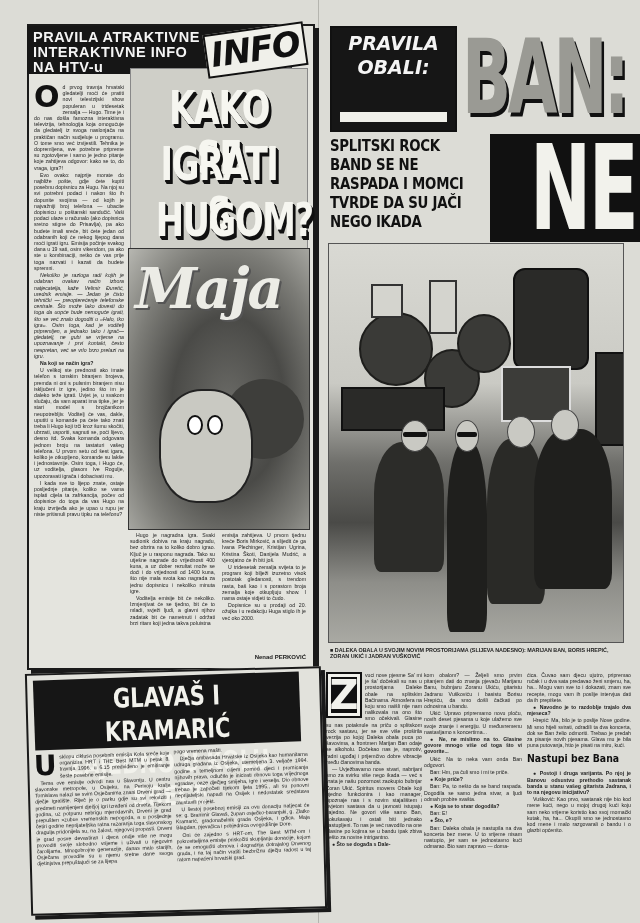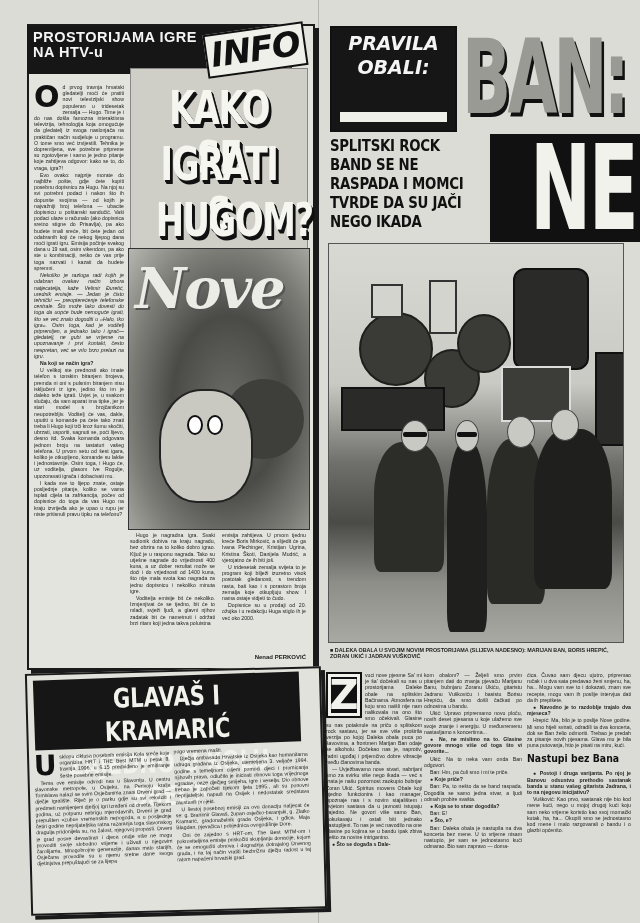--- a/index.html
+++ b/index.html
@@ -41,21 +41,22 @@
   .subhed{font-family:"DejaVu Sans",sans-serif;font-weight:bold;font-size:11px;line-height:14px;color:#111;margin:4px 0;transform:scaleX(0.85);transform-origin:left;white-space:nowrap;}
   .fold{left:318px;top:0;width:1px;height:923px;background:#b5b5af;}
 </style>
 </head>
 <body>
 
 <div class="abs fold"></div>
 
 <div class="abs" id="info-box"></div>
 <div class="abs" id="info-kicker">
-  <div>PROSTORIJAMA IGRE</div>
+  <div>PRAVILA ATRAKTIVNE</div>
+  <div>INTERAKTIVNE INFO</div>
   <div>NA HTV-u</div>
 </div>
 <div class="abs" id="info-headline">
   <div class="hl" style="top:14px">KAKO SE</div>
   <div class="hl" style="top:70px">IGRATI S</div>
   <div class="hl" style="top:126px">HUGOM?</div>
 </div>
 <div class="abs" id="info-tag">INFO</div>
 
 <div class="abs col-text" style="left:34px;top:84px;width:90px;height:570px;overflow:hidden;">
@@ -63,21 +64,21 @@
   <p style="text-indent:0">d prvog travnja hrvatski gledatelji moći će pratiti novi televizijski show populeran u tridesetak zemalja — Hugo. Time je i do nas došla famozna interaktivna televizija, tehnologija koja omogućuje da gledatelj iz svoga naslonjača na praktičan način sudjeluje u programu. O tome smo već izvijestili. Tehnika je dopremljena, sve potrebne pripreme su zgotovljene i samo je jedno pitanje koje zahtijeva odgovor: kako se to, do vraga, igra?!</p>
   <p>Evo ovako: najprije morate do najbliže pošte, gdje ćete kupiti posebnu dopisnicu za Hugu. Na njoj su svi potrebni podaci i nakon što ih dopunite svojima — od kojih je najvažniji broj telefona — ubacite dopisnicu u poštanski sandučić. Vaši podaci ulaze u računalo (ako dopisnica sretno stigne do Prisavlja), pa ako budete imali sreće, bit ćete jedan od odabranih koji će nekog lijepog dana moći igrati igru. Emisija počinje svakog dana u 19 sati, osim vikendom, pa ako ste u kombinaciji, netko će vas prije toga nazvati i kazati da budete spremni.</p>
   <p style="font-style:italic">Nekoliko je razloga radi kojih je odabran ovakav način izbora natjecatelja, kaže Velimir Đuretić, urednik emisije. — Jedan je čisto tehnički — preopterećenje telefonske centrale. Što može lako dovesti do toga da uopće bude nemoguće igrati, što se već znalo dogoditi u »Halo, tko igra«. Osim toga, kad je voditelj pripremljen, a jednako tako i igrač—gledatelj, ne gubi se vrijeme na upoznavanje i prvi kontakt, često nespretan, već se vrlo brzo prelazi na igru.</p>
   <p style="font-weight:bold">Na koji se način igra?</p>
   <p>U velikoj ste prednosti ako imate telefon s tonskim biranjem brojeva, premda ni oni s pulsnim biranjem nisu isključeni iz igre, jedino što im je daleko teže igrati. Uvjet je, u svakom slučaju, da vam aparat ima tipke, jer je stari model s brojčanikom neupotrebljiv. Voditelj će vas, dakle, uputiti u komande pa ćete tako znati treba li Hugo koji trči kroz šumu skočiti, ubrzati, usporiti, sagnuti se, poći lijevo, desno itd. Svaka komanda odgovara jednom broju na tastaturi vašeg telefona. U prvom setu od šest igara, koliko je otkupljeno, komande su lakše i jednostavnije. Osim toga, i Hugo će, uz voditelja, glasom Ive Rogulje, upozoravati igrača i dobacivati mu.</p>
   <p>I kada sve to lijepo znate, ostaje posljednje pitanje, koliko se vama isplati cijela ta zafrkancija, počev od dopisnice do toga da vas Hugo na kraju izvrijeđa ako je upao u rupu jer niste pritisnuli pravu tipku na telefonu?</p>
 </div>
 
 <div class="abs" id="hugo-image">
   <div class="tree"></div>
-  <div class="logo">Nove</div>
+  <div class="logo">Maja</div>
   <div class="troll">
     <div class="eye" style="left:26px;top:24px"></div>
     <div class="eye" style="left:46px;top:24px"></div>
   </div>
 </div>
 
 <div class="abs col-text" style="left:130px;top:532px;width:85px;height:120px;overflow:hidden;">
   <p>Hugo je nagradna igra. Svaki sudionik dobiva na kraju nagradu, bez obzira na to koliko dobro igrao. Ključ je u rasponu nagrada. Tako su utješne nagrade do vrijednosti 400 kuna, a uz dober rezultat može se doći i do vrijednosti od 1400 kuna, što nije mala svota kao nagrada za jednu dopisnicu i nekoliko minuta igre.</p>
   <p>Voditelja emisije bit će nekoliko. Izmjenjivat će se tjedno, bit će to mladi, svježi ljudi, a glavni njihov zadatak bit će nametnuti i održati brzi ritam koji jedna takva poluistna</p>
 </div>

